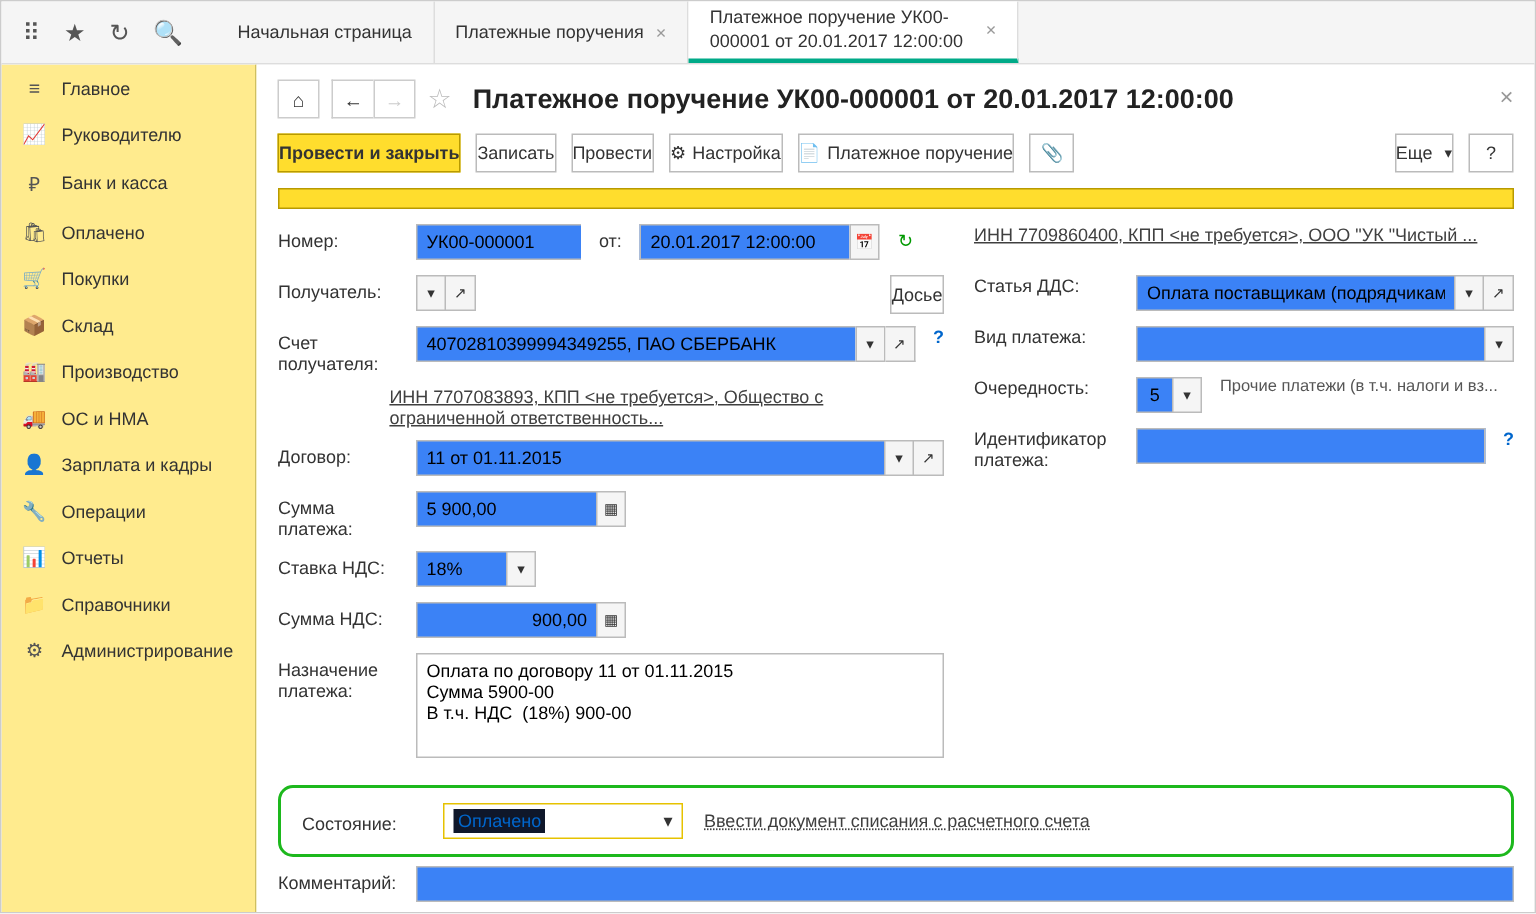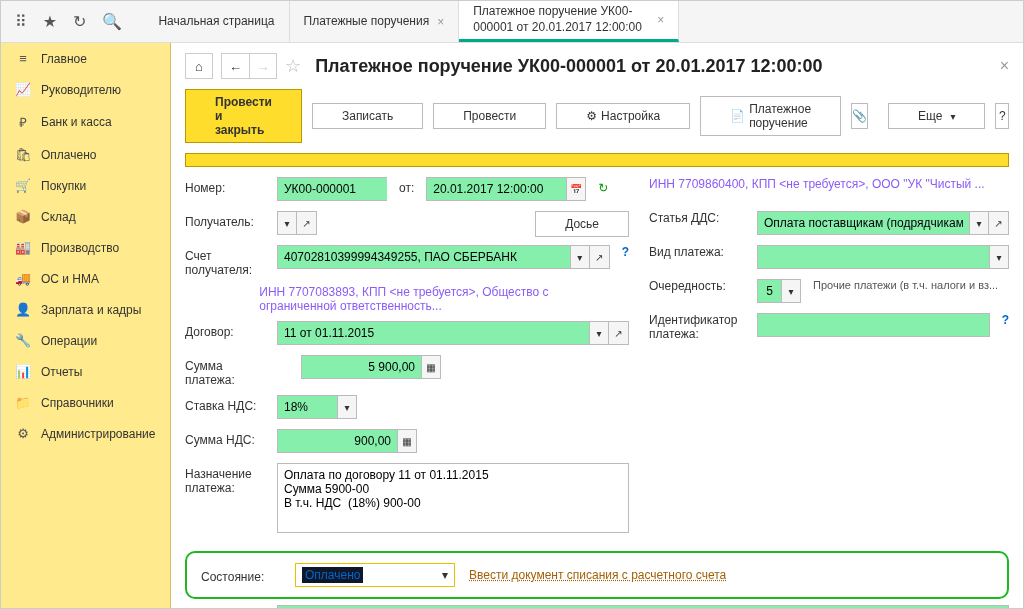--- a/index.html
+++ b/index.html
@@ -30,38 +30,38 @@
 .nav-btn { width: 28px; height: 26px; border: 1px solid #ccc; background: #fff; display: flex; align-items: center; justify-content: center; cursor: pointer; font-size: 13px; }
 .nav-group { display: flex; }
 .nav-group .nav-btn { border-right: none; }
 .nav-group .nav-btn:last-child { border-right: 1px solid #ccc; }
 .doc-title { font-size: 18px; font-weight: bold; color: #222; margin-left: 6px; }
 .star-icon { color: #bbb; font-size: 18px; cursor: pointer; }
 .close-x { margin-left: auto; color: #999; font-size: 16px; cursor: pointer; }
 
 
 .toolbar { display: flex; gap: 10px; padding: 4px 14px 10px; align-items: center; }
-.btn { border: 1px solid #bbb; background: #fff; padding: 5px 29px; cursor: pointer; font-size: 12px; display: flex; align-items: center; gap: 4px; }
+.btn { border: 1px solid #bbb; background: #fff; padding: 5px 0; cursor: pointer; font-size: 12px; display: flex; align-items: center; gap: 4px; }
 .btn-yellow { background: #ffdd2d; border-color: #b89a00; font-weight: bold; }
 .btn-icon { width: 30px; padding: 5px 0; justify-content: center; }
 .spacer { flex: 1; }
 .btn-dropdown::after { content: "▾"; margin-left: 4px; font-size: 10px; }
 
 
 .form-body { flex: 1; overflow-y: auto; padding: 0 14px 10px; }
 .highlight-bar { height: 14px; background: #ffdd2d; border: 1px solid #b89a00; margin-bottom: 10px; }
 .form-row { display: flex; align-items: flex-start; gap: 12px; margin-bottom: 8px; min-height: 26px; }
 .form-label { width: 80px; padding-top: 4px; color: #333; }
-.input { border: 1px solid #bbb; padding: 3px 6px; background: #86efac; height: 24px; font-size: 12px; }
+.input { border: 1px solid #bbb; padding: 3px 6px; background: #3b82f6; height: 24px; font-size: 12px; }
 .input-group { display: flex; }
 .input-group .input { border-right: none; }
 .input-group .ig-btn { width: 20px; height: 24px; border: 1px solid #bbb; background: #f5f5f5; display: flex; align-items: center; justify-content: center; font-size: 10px; cursor: pointer; }
 .input-group .ig-btn + .ig-btn { border-left: none; }
-.link { color: #8b5cf6; cursor: pointer; }
-.link-dotted { color: #a16207; text-decoration: underline dotted; cursor: pointer; }
+.link { color: #404040; text-decoration: underline; cursor: pointer; }
+.link-dotted { color: #404040; text-decoration: underline dotted; cursor: pointer; }
 .textarea { border: 1px solid #bbb; padding: 4px 6px; resize: none; font-family: inherit; font-size: 12px; white-space: pre-wrap; }
 .right-label { width: 90px; }
 
 
 .cols { display: flex; gap: 20px; }
 .col-left { flex: 1; }
 .col-right { width: 360px; }
 .col-right .form-row { margin-bottom: 8px; }
 .col-right .right-label { margin-right: 6px; }
 
@@ -234,21 +234,21 @@
               <div class="input-group" style="flex:1">
                 <input class="input" style="flex: 1 1 0%;" value="11 от 01.11.2015">
                 <div class="ig-btn">▾</div>
                 <div class="ig-btn">↗</div>
               </div>
             </div>
 
             <div class="form-row">
               <div class="form-label">Сумма платежа:</div>
               <div class="input-group">
-                <input class="input" style="width: 120px; text-align: right; margin-left: 24px;" value="5 900,00">
+                <input class="input" style="width: 120px; " value="5 900,00">
                 <div class="ig-btn">▦</div>
               </div>
             </div>
 
             <div class="form-row">
               <div class="form-label">Ставка НДС:</div>
               <div class="input-group">
                 <input class="input" style="width: 60px;" value="18%">
                 <div class="ig-btn">▾</div>
               </div>

